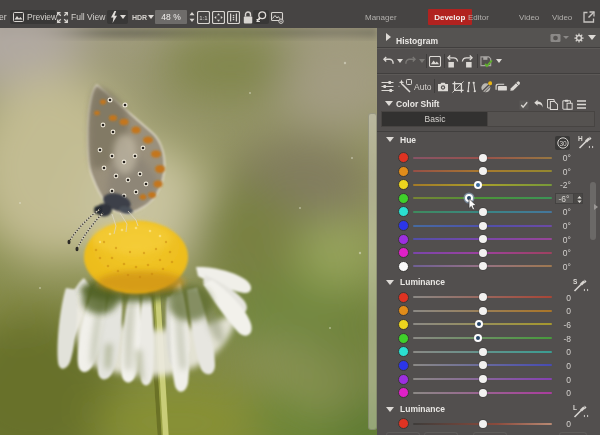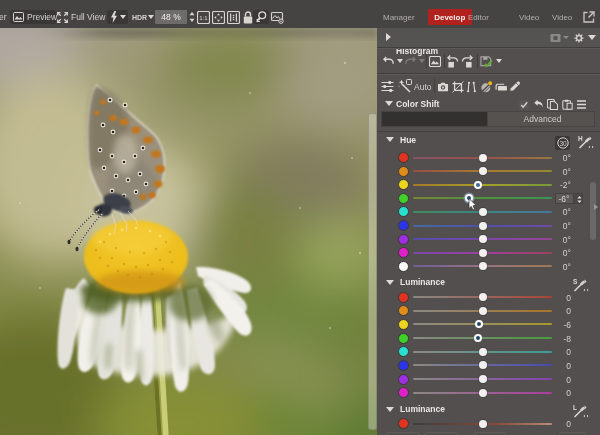--- a/index.html
+++ b/index.html
@@ -328,38 +328,38 @@
       <rect x="0.5" y="10" width="3.4" height="1" fill="#e0ddd9"></rect>
     </svg>
 
     <svg class="ic" style="left:271px;top:11px;" width="13" height="13" viewBox="0 0 13 13">
       <rect x="0.5" y="1.5" width="11" height="8" rx="1" fill="none" stroke="#d8d5d1" stroke-width="1.1"></rect>
       <path d="M1.5 7.5 L4 4.5 L6 7 L7.3 5.6 L9 7.8" fill="none" stroke="#d8d5d1"></path>
       <circle cx="10" cy="10.2" r="2.2" fill="#464443" stroke="#d8d5d1" stroke-width="1"></circle>
       <circle cx="10" cy="10.2" r="0.8" fill="#d8d5d1"></circle>
     </svg>
 
-    <div class="modtab" style="left:383px;">Manager</div>
+    <div class="modtab" style="left:365px;">Manager</div>
     <div class="abs" style="left:427.5px;top:9px;width:44.5px;height:15.5px;background:#b1221f;border-radius:1px;"></div>
     <div class="modtab" style="left:427.5px;width:44.5px;text-align:center;color:#f4f0ee;font-weight:bold;">Develop</div>
     <div class="modtab" style="left:468px;">Editor</div>
     <div class="modtab" style="left:519px;">Video</div>
     <div class="modtab" style="left:552px;">Video</div>
     <svg class="ic" style="left:583px;top:11px;" width="12" height="12" viewBox="0 0 12 12">
       <path d="M4.5 1.5 L1 1.5 L1 11 L10.5 11 L10.5 7.5" fill="none" stroke="#c7c4c1" stroke-width="1.3"></path>
       <path d="M6.5 1 L11 1 L11 5.5" fill="none" stroke="#c7c4c1" stroke-width="1.3"></path>
       <path d="M11 1 L5.5 6.5" stroke="#c7c4c1" stroke-width="1.4"></path>
     </svg>
   </div>
 
   <div id="panel">
 
     <div class="abs" style="left:0;top:0;width:223px;height:19px;background:#555351;"></div>
     <div class="car right" style="left:9px;top:5px;"></div>
-    <div class="hdr" style="left:19px;top:18px;text-align:right;">Histogram</div>
+    <div class="hdr" style="left:19px;top:8px;text-align:right;">Histogram</div>
     <svg class="ic" style="left:173px;top:5px;" width="11" height="10" viewBox="0 0 12 11">
       <rect x="0.5" y="1" width="11" height="9" rx="1.5" fill="#8b8987"></rect>
       <circle cx="6" cy="5.5" r="2.6" fill="#555351"></circle>
     </svg>
     <div class="car down" style="left:186px;top:8px;border-left-width:3px;border-right-width:3px;border-top-width:3.5px;border-top-color:#8b8987;"></div>
     <svg class="ic" style="left:197px;top:4.5px;" width="10" height="10" viewBox="0 0 12 12">
       <circle cx="6" cy="6" r="3" fill="none" stroke="#d5d2ce" stroke-width="1.7"></circle>
       <g stroke="#d5d2ce" stroke-width="1.5">
         <path d="M6 0.5 L6 2.5 M6 9.5 L6 11.5 M0.5 6 L2.5 6 M9.5 6 L11.5 6 M2.1 2.1 L3.5 3.5 M8.5 8.5 L9.9 9.9 M9.9 2.1 L8.5 3.5 M3.5 8.5 L2.1 9.9"></path>
       </g>
@@ -481,21 +481,21 @@
       <path d="M6 5 L12 5 L12 12 L6 12 Z" fill="#524f4e" stroke="#dcd9d5" stroke-width="1.2"></path>
     </svg>
     <svg class="ic" style="left:200px;top:72px;" width="9" height="9" viewBox="0 0 9 9">
       <g stroke="#dcd9d5" stroke-width="1.5">
           <path d="M0 1 L9 1 M0 4.5 L9 4.5 M0 8 L9 8"></path>
         </g>
     </svg>
 
     <div class="abs" style="left:4px;top:83px;width:214px;height:16px;background:#555250;border:1px solid #474442;box-sizing:border-box;"></div>
     <div class="abs" style="left:4px;top:83px;width:107px;height:16px;background:#323130;border:1px solid #474442;box-sizing:border-box;"></div>
-    <div class="abs" style="left:112px;top:83px;width:107px;text-align:center;font-size:8.5px;line-height:16px;color:#cfccc8;">Advanced</div>
+    <div class="abs" style="left:4px;top:83px;width:108px;text-align:center;font-size:8.5px;line-height:16px;color:#d6d3cf;">Basic</div>
     <div class="sep" style="top:102.5px;"></div>
 
     <div class="car down" style="left:9px;top:109px;"></div>
     <div class="hdr" style="left:23px;top:106.5px;">Hue</div>
     <div class="abs" style="left:178px;top:107.5px;width:15px;height:14px;background:#3a3938;border-radius:2px;"></div>
     <svg class="ic" style="left:179.5px;top:108.5px;" width="12" height="12" viewBox="0 0 12 12">
       <circle cx="6" cy="6" r="5.2" fill="none" stroke="#d5d2ce" stroke-width="1"></circle>
       <text x="6" y="8.5" font-size="6.5" fill="#d5d2ce" text-anchor="middle" font-family="Liberation Sans">30</text>
     </svg>
     <svg class="ic" style="left:199px;top:107px;" width="18" height="15" viewBox="0 0 18 15">

